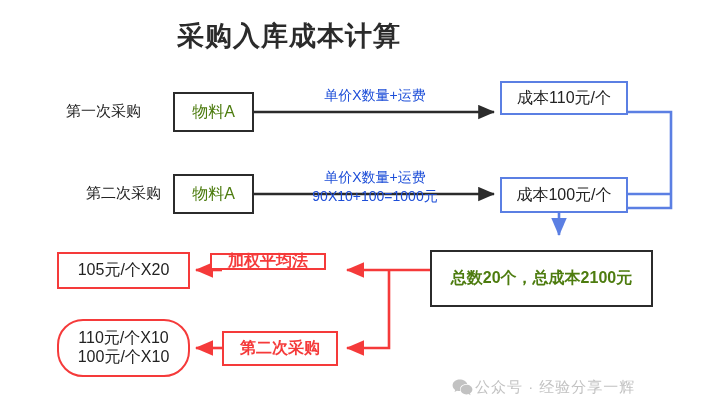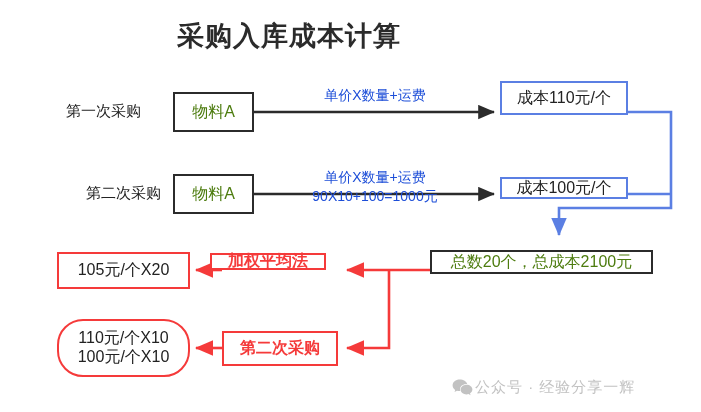--- a/index.html
+++ b/index.html
@@ -171,23 +171,23 @@
 
   <div class="stage-label" style="left:66px; top:184px;margin-left:20px;">第二次采购</div>
 
   <div class="node node-black" style="left:173px; top:174px; width:81px; height:40px;">物料A</div>
 
   <div class="edge-label" style="left:280px; top:168px; width:190px;">
     <span class="l1">单价X数量+运费</span>
     <span class="l2">90X10+100=1000元</span>
   </div>
 
-  <div class="node node-blue" style="left:500px; top:177px; width:128px; height:22px;">成本100元/个</div>
-
-  <div class="node node-black" style="left:430px; top:250px; width:223px; height:24px;">总数20个，总成本2100元</div>
+  <div class="node node-blue" style="left:500px; top:177px; width:128px; height:36px;">成本100元/个</div>
+
+  <div class="node node-black" style="left:430px; top:250px; width:223px; height:57px;font-weight:bold;">总数20个，总成本2100元</div>
 
   <div class="node node-red-text" style="left:210px; top:253px; width:116px; height:17px;">加权平均法</div>
 
   <div class="node node-red-text" style="left:222px; top:331px; width:116px; height:35px;">第二次采购</div>
 
   <div class="node node-red-outline" style="left:57px; top:252px; width:133px; height:37px;">
     <span>105元/个X20</span>
   </div>
 
   <div class="node node-red-outline" style="left:57px; top:319px; width:133px; height:58px; flex-direction:column;border-radius:26px;">

